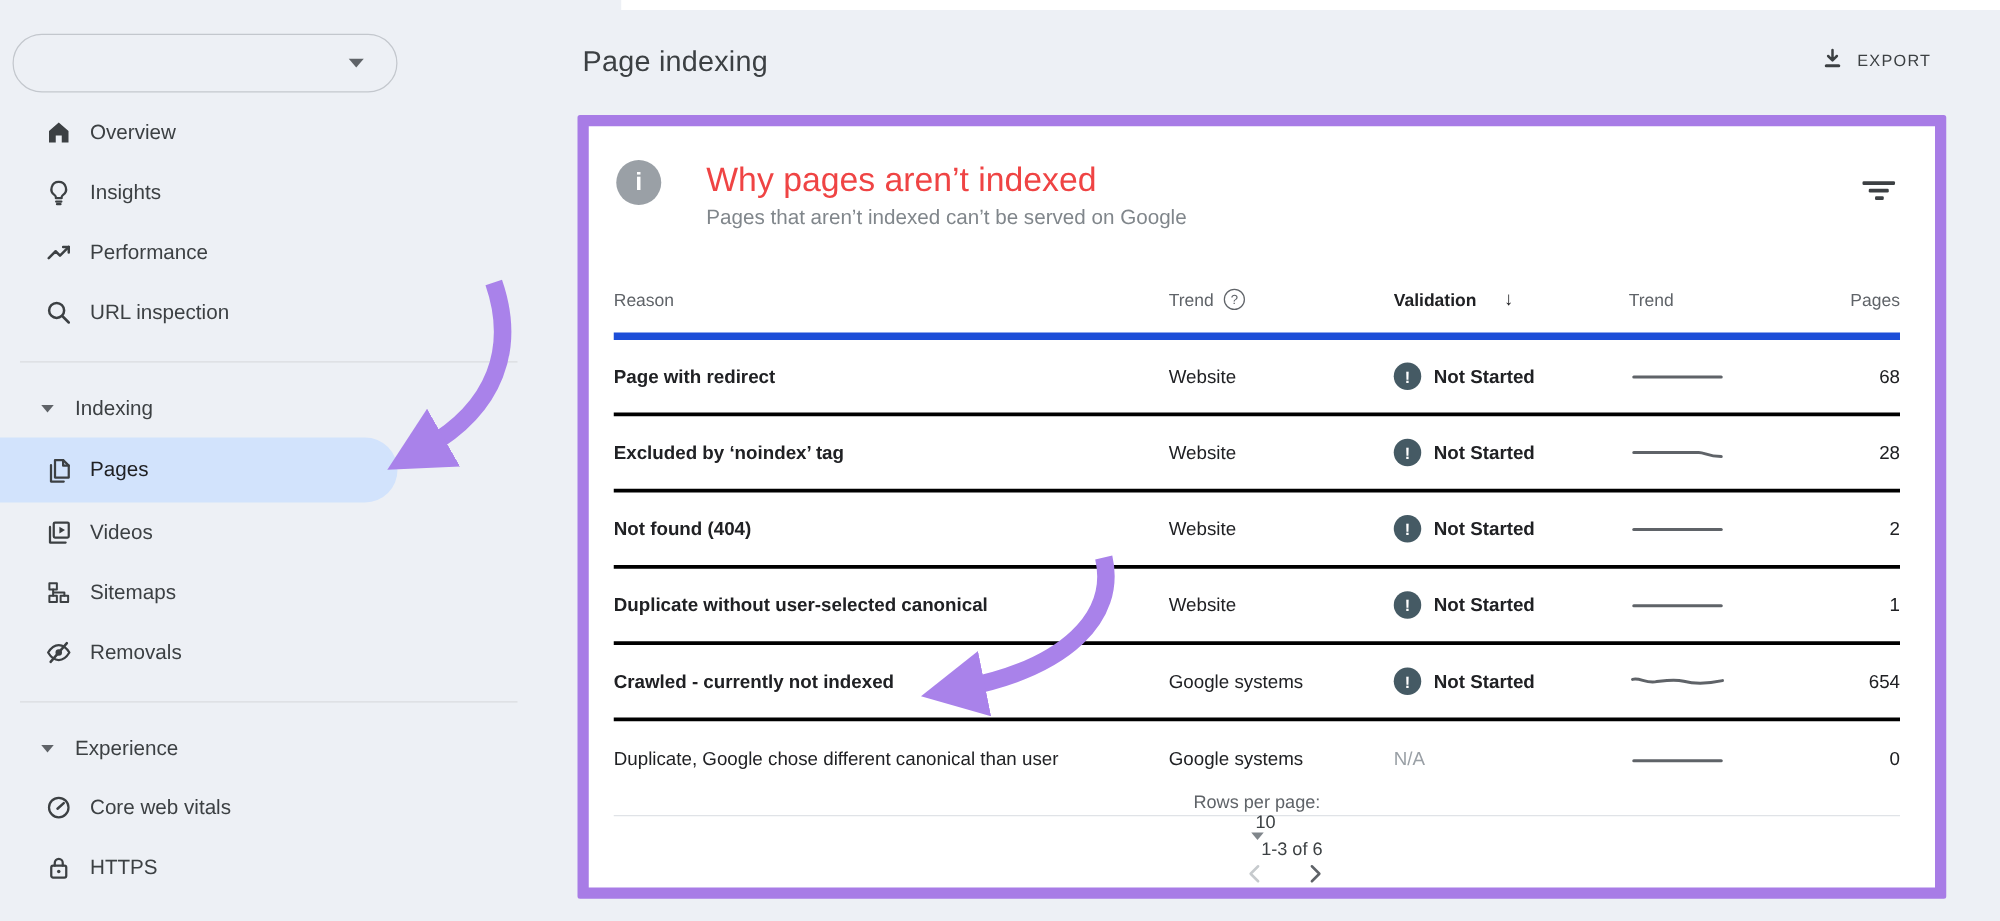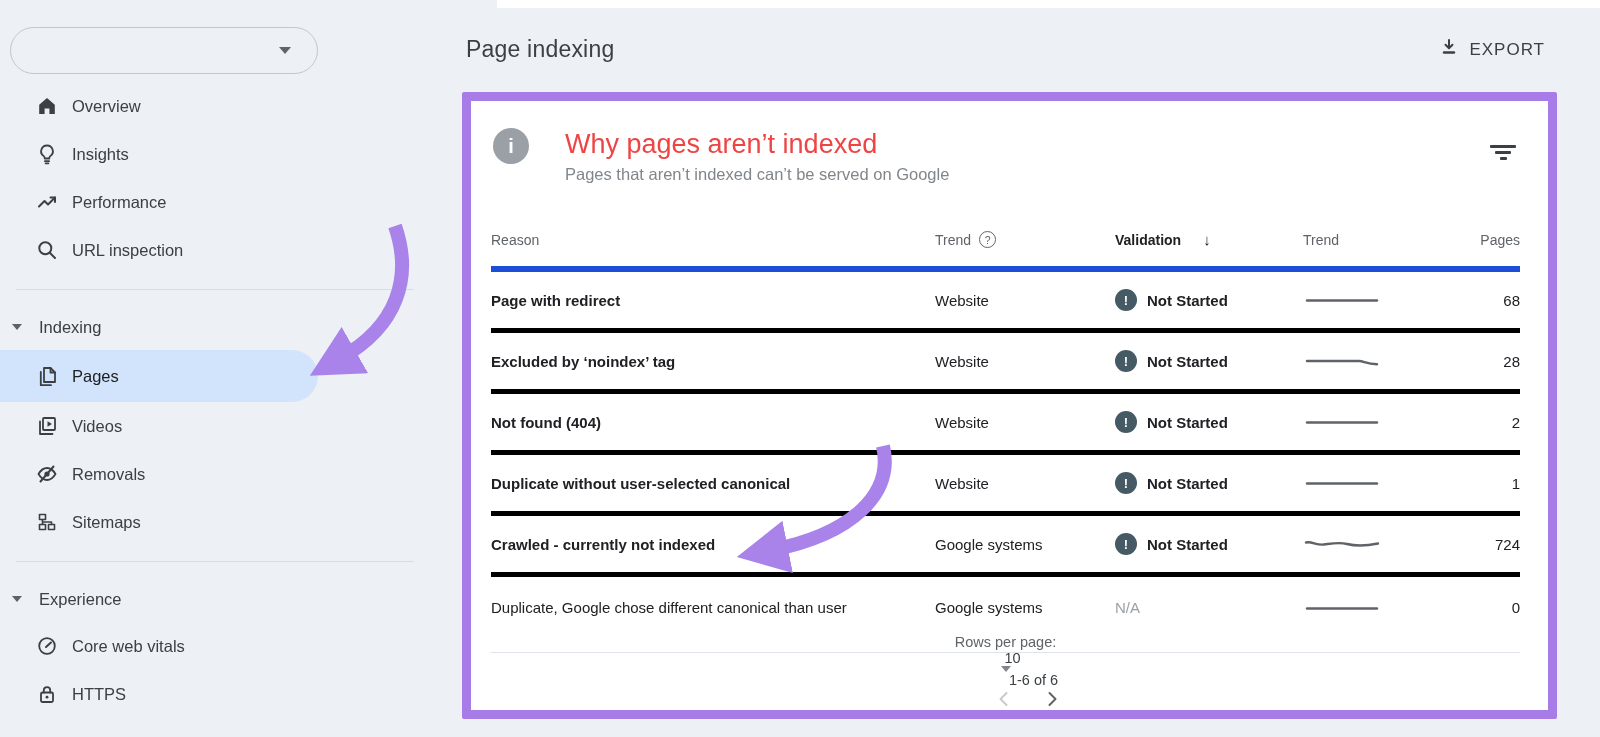--- a/index.html
+++ b/index.html
@@ -27,31 +27,31 @@
     height:48px; display:flex; align-items:center; padding-left:36px;
     font-size:16.5px; color:#3c4043; cursor:pointer;
   }
   .nav-item .ic { width:22px; height:22px; margin-right:14px; flex:0 0 22px; display:flex; align-items:center; justify-content:center; }
   .nav-item.selected {
     width:318px; height:52px; background:#d2e3fc; border-radius:0 26px 26px 0;
     font-weight:500; color:#202124;
   }
   .nav-divider { height:1px; background:#dadce0; margin:15px 16px 14px 16px; }
   .section-head {
-    height:46px; display:flex; align-items:center; padding-left:12px;
+    height:46px; display:flex; align-items:center; padding-left:33px;
     font-size:16.5px; font-weight:500; color:#3c4043; cursor:pointer;
   }
   .section-head .tri { width:0; height:0; border-left:5px solid transparent; border-right:5px solid transparent; border-top:6px solid #5f6368; margin-right:17px; }
   svg.icon { stroke:#3c4043; fill:none; stroke-width:1.8; stroke-linecap:round; stroke-linejoin:round; }
 
   
   .page-title { position:absolute; left:466px; top:36px; font-size:23px; color:#3c4043; letter-spacing:.2px; }
   .export-btn {
     position:absolute; right:55px; top:38px; display:flex; align-items:center; gap:11px;
-    font-size:17px; font-weight:500; letter-spacing:1px; color:#3c4043; cursor:pointer;
+    font-size:13px; font-weight:500; letter-spacing:1px; color:#3c4043; cursor:pointer;
   }
 
   
   .card {
     position:absolute; left:462px; top:92px; width:1095px; height:627px;
     background:#fff; border:9px solid #a87ce6; border-radius:2px;
   }
   .card-header { position:relative; height:112px; padding:27px 28px 0 22px; display:flex; }
   .info-circle {
     width:36px; height:36px; border-radius:50%; background:#9aa0a6; color:#fff;
@@ -70,21 +70,21 @@
   .thead { height:59px; border-bottom:6px solid #1d4ed8; font-size:14px; color:#5f6368; }
   .th-source { display:flex; align-items:center; gap:8px; }
   .help-circle {
     width:17px; height:17px; border:1.5px solid #5f6368; border-radius:50%;
     display:flex; align-items:center; justify-content:center; font-size:10.5px; color:#5f6368;
   }
   .th-validation { color:#202124; font-weight:700; display:flex; align-items:center; gap:22px; cursor:pointer; }
   .sort-arrow { font-size:15px; font-weight:400; color:#202124; }
   .th-pages, .td-pages { text-align:right; }
 
-  .drow { height:61px; border-bottom:5px solid #000000; cursor:pointer; }
+  .drow { height:61px; border-bottom:3px solid #000000; cursor:pointer; }
   .drow:last-child { border-bottom:none; }
   .td-reason { font-size:15px; font-weight:700; color:#202124; }
   .td-reason.normal { font-weight:400; }
   .td-source { font-size:15px; color:#202124; }
   .td-validation { display:flex; align-items:center; gap:10px; font-size:15px; font-weight:700; color:#202124; }
   .td-validation.na { font-weight:400; color:#9aa0a6; }
   .vbadge {
     width:22px; height:22px; border-radius:50%; background:#455a64; color:#fff;
     display:flex; align-items:center; justify-content:center; font-size:13px; font-weight:700; flex:0 0 22px;
   }
@@ -180,38 +180,38 @@
         <svg class="icon" width="22" height="22" viewBox="0 0 22 22">
             <rect x="7" y="3" width="12" height="12" rx="1"></rect>
             <path d="M4 6.5 V19 H16.5"></path>
             <path d="M11.5 6.3 L16 9 L11.5 11.7 Z" fill="#3c4043" stroke="none"></path>
           </svg>
       </span>
       <span>Videos</span>
     </div>
     <div class="nav-item">
       <span class="ic">
-        <svg class="icon" width="22" height="22" viewBox="0 0 22 22">
-            <path d="M2.5 11 C5 6.8 8 5 11 5 s6 1.8 8.5 6 c-2.5 4.2-5.5 6-8.5 6 s-6-1.8-8.5-6 Z"></path>
-            <circle cx="11" cy="11" r="2.6" fill="#3c4043" stroke="none"></circle>
-            <path d="M4.5 18.5 L17.5 3.5" style="stroke-width:2"></path>
-          </svg>
-      </span>
-      <span>Removals</span>
-    </div>
-    <div class="nav-item">
-      <span class="ic">
         <svg class="icon" width="22" height="22" viewBox="0 0 22 22" style="stroke-width:1.6">
             <rect x="3.5" y="3.5" width="6" height="5"></rect>
             <rect x="3.5" y="13.5" width="6" height="5"></rect>
             <rect x="12.5" y="13.5" width="6" height="5"></rect>
             <path d="M6.5 8.5 V13.5 M6.5 11 H15.5 V13.5"></path>
           </svg>
       </span>
       <span>Sitemaps</span>
+    </div>
+    <div class="nav-item">
+      <span class="ic">
+        <svg class="icon" width="22" height="22" viewBox="0 0 22 22">
+            <path d="M2.5 11 C5 6.8 8 5 11 5 s6 1.8 8.5 6 c-2.5 4.2-5.5 6-8.5 6 s-6-1.8-8.5-6 Z"></path>
+            <circle cx="11" cy="11" r="2.6" fill="#3c4043" stroke="none"></circle>
+            <path d="M4.5 18.5 L17.5 3.5" style="stroke-width:2"></path>
+          </svg>
+      </span>
+      <span>Removals</span>
     </div>
 
     <div class="nav-divider"></div>
 
     <div class="section-head">
       <span class="tri"></span>
       <span>Experience</span>
     </div>
 
     <div class="nav-item">
@@ -343,41 +343,41 @@
     <div class="td-source">Google systems</div>
     <div class="td-validation">
       <span class="vbadge">!</span>
       <span>Not Started</span>
     </div>
     <div class="td-trend">
       <svg width="80" height="20" viewBox="0 0 80 20">
               <path d="M3 8.5 C9 7 13 11.5 21 10.5 S36 8 44 10 S63 12 75 9.5"></path>
             </svg>
     </div>
-    <div class="td-pages">724</div>
+    <div class="td-pages">654</div>
   </div>
 
   <div class="trow drow">
     <div class="td-reason normal">Duplicate, Google chose different canonical than user</div>
     <div class="td-source">Google systems</div>
     <div class="td-validation na">N/A</div>
     <div class="td-trend">
       <svg width="80" height="20" viewBox="0 0 80 20">
               <path d="M4 10.5 L74 10.5"></path>
             </svg>
     </div>
     <div class="td-pages">0</div>
   </div>
 </div>
 
     <div class="tfooter">
       <span>Rows per page:</span>
       <span class="rpp-value">10</span>
       <span class="rpp-caret"></span>
-      <span class="range">1-6 of 6</span>
+      <span class="range">1-3 of 6</span>
       <span class="pager">
         <span class="chev prev">
           <svg width="22" height="22" viewBox="0 0 22 22">
               <path d="M13.5 5 L7.5 11 L13.5 17"></path>
             </svg>
         </span>
         <span class="chev next">
           <svg width="22" height="22" viewBox="0 0 22 22">
               <path d="M8.5 5 L14.5 11 L8.5 17"></path>
             </svg>

